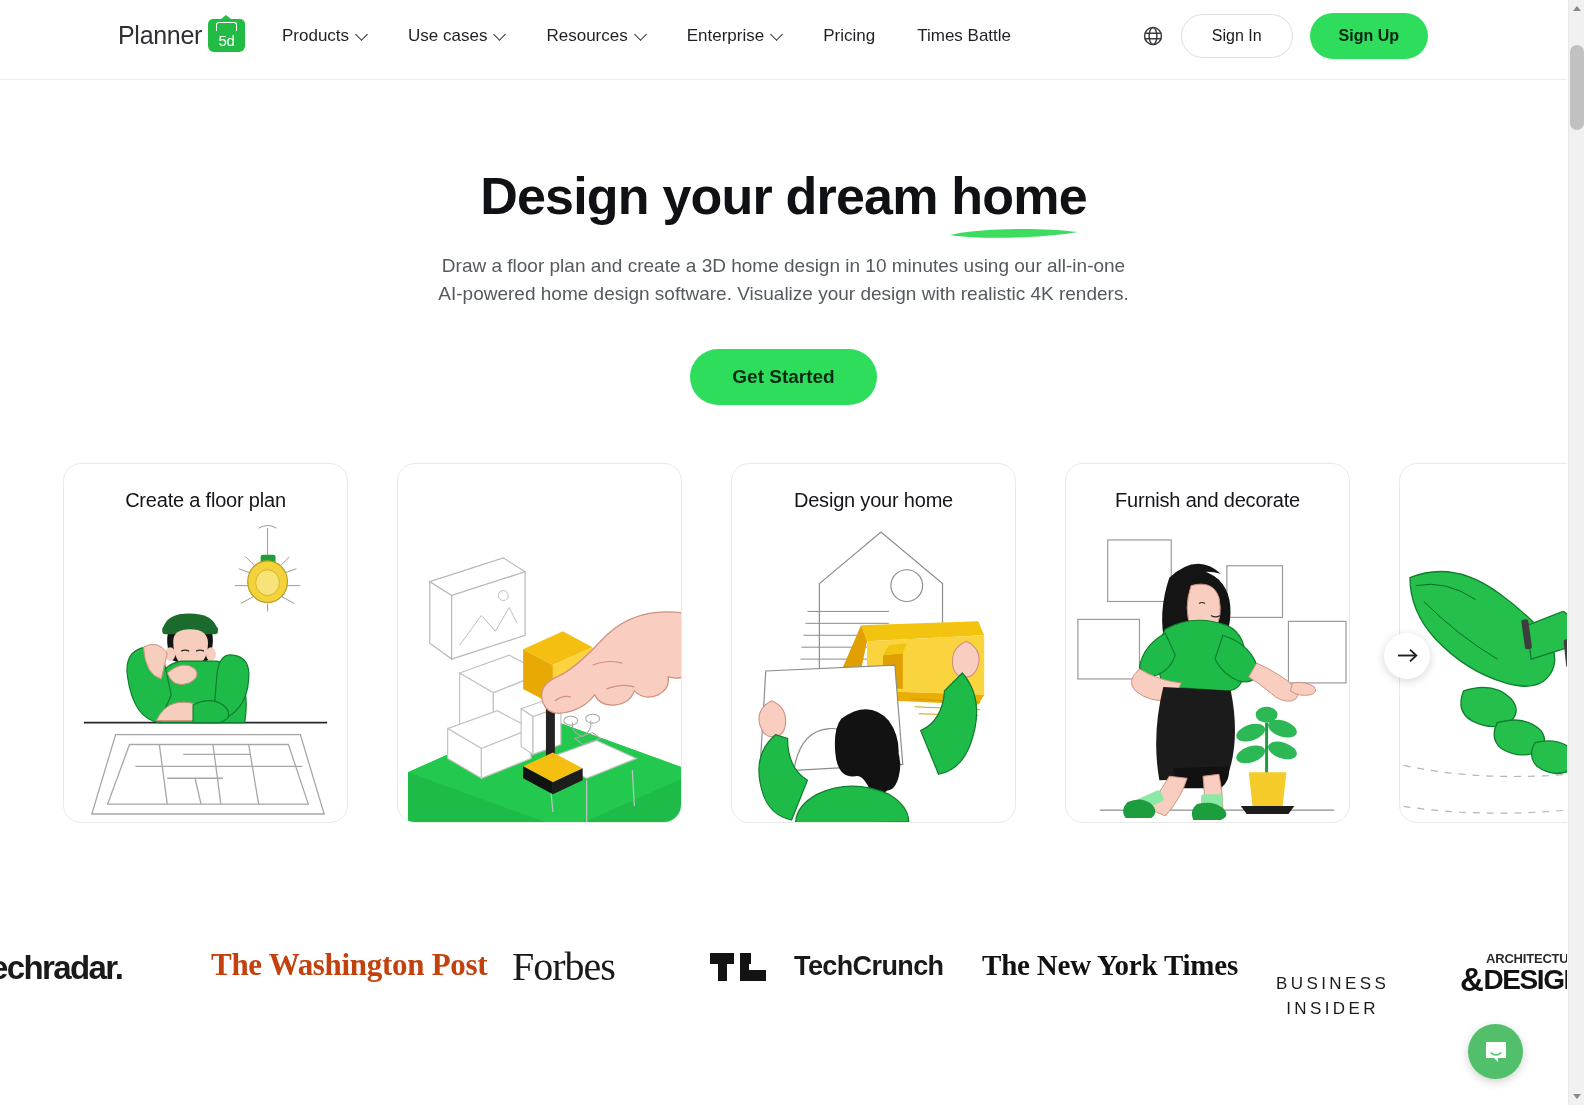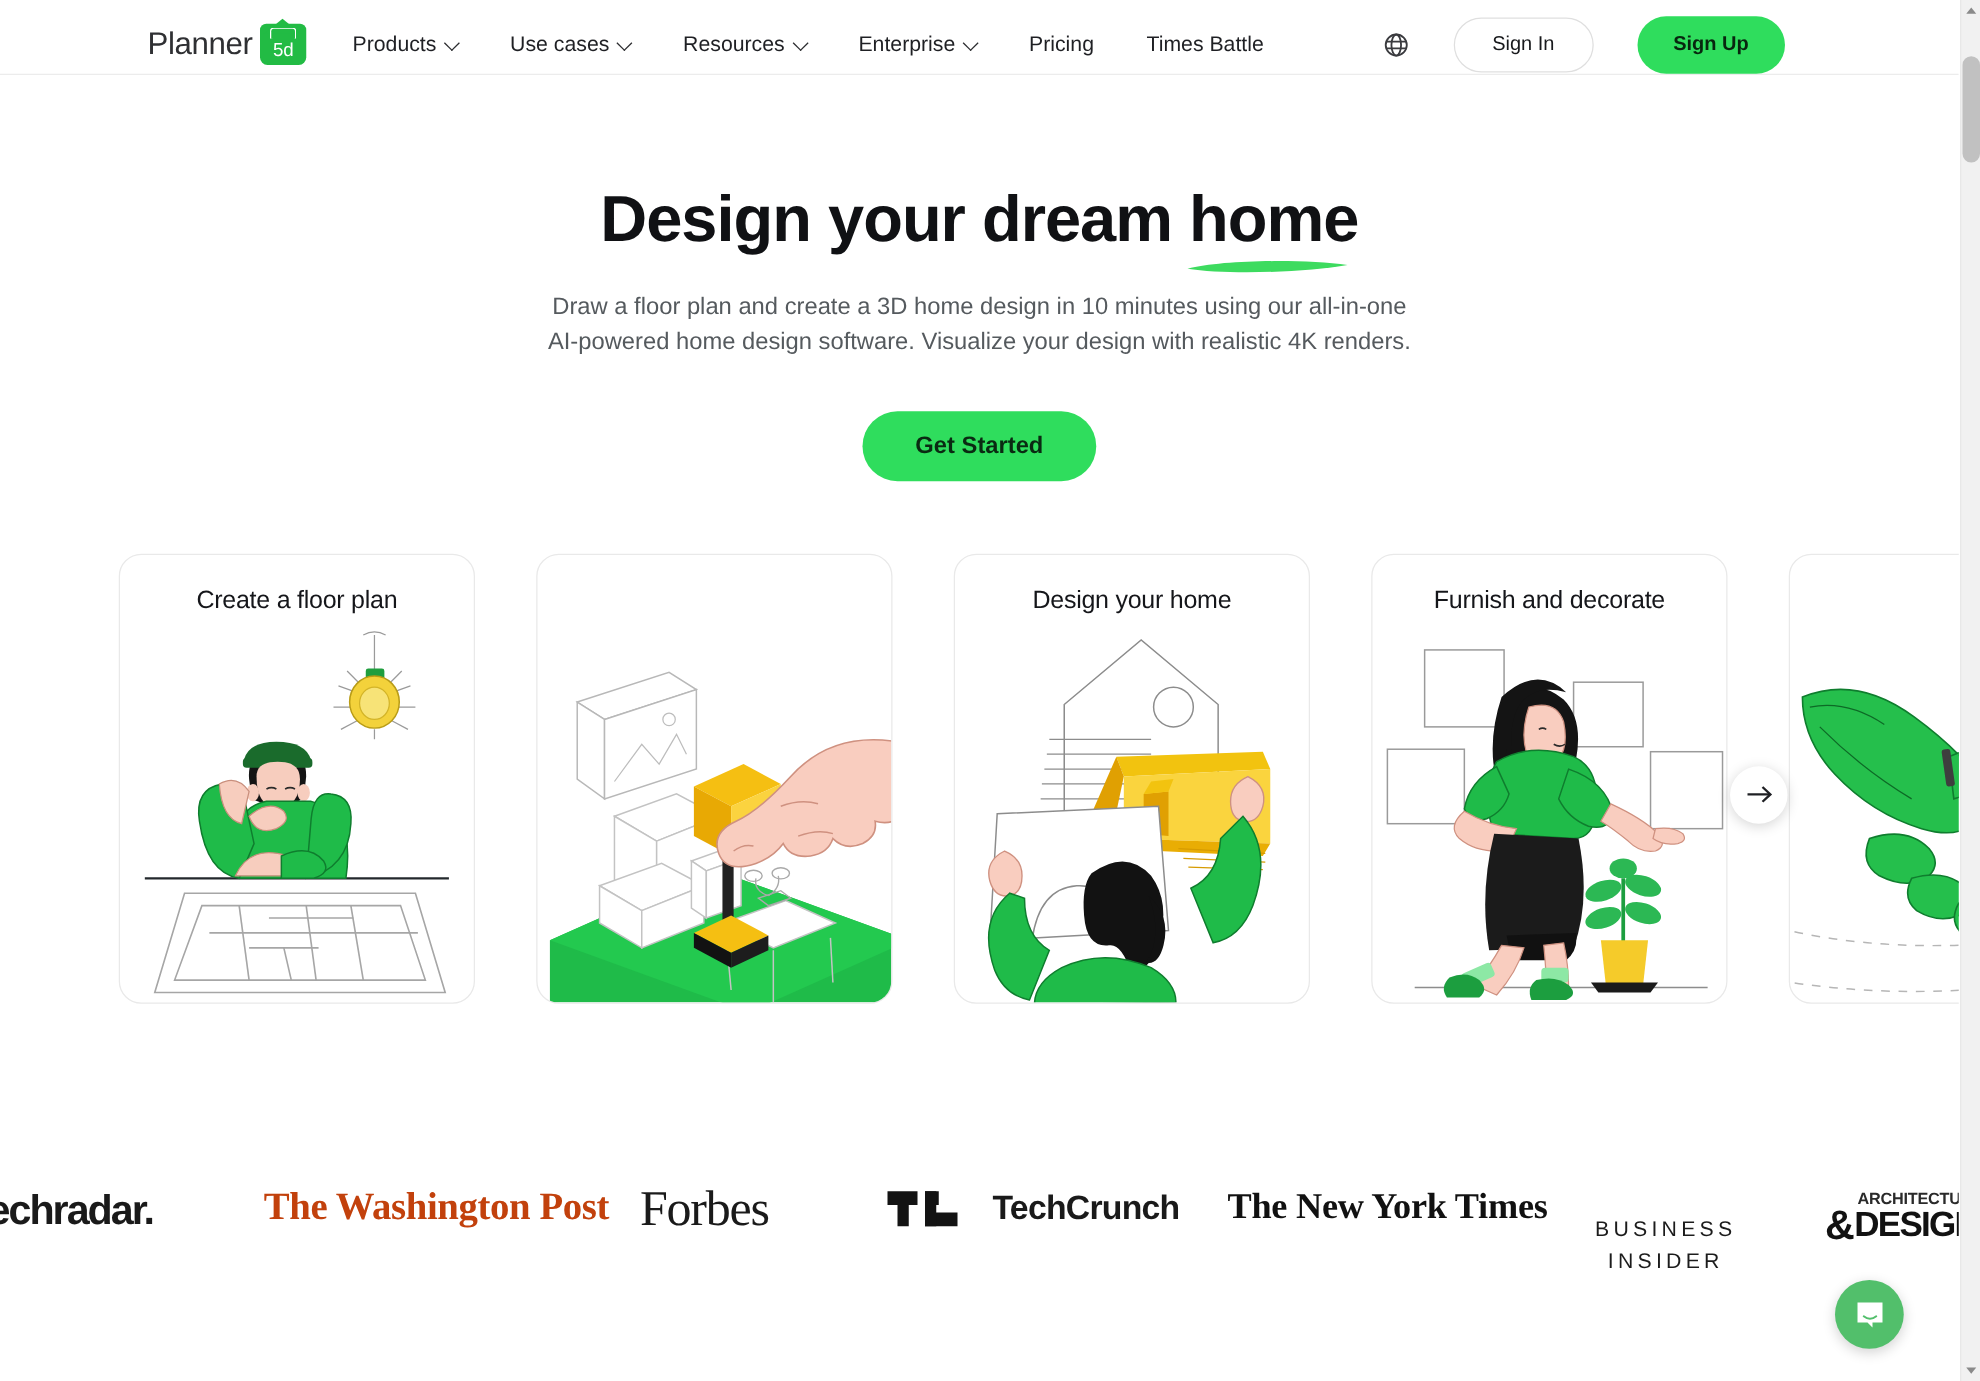--- a/index.html
+++ b/index.html
@@ -37,21 +37,21 @@
   .sb-thumb {
     position:absolute; top:45px; left:1px; width:14px; height:85px;
     background:#c1c1c1; border-radius:7px;
   }
 
   
   .viewport { position:absolute; top:0; left:0; width:1567px; height:1105px; overflow:hidden; }
 
   
   .header {
-    position:relative; height:60px; width:1567px;
+    position:relative; height:80px; width:1567px;
     border-bottom:1px solid #ececec; background:#fff;
     display:flex; align-items:center;
   }
   .logo { position:absolute; left:118px; top:19px; display:flex; align-items:center; gap:6px; }
   .logo-word { font-size:25px; color:#2f3033; letter-spacing:-0.3px; font-weight:400; }
   .logo-badge {
     position:relative; width:37px; height:33px; background:#22bb44;
     border-radius:5px 5px 6px 6px;
   }
   .logo-badge .roof {
@@ -76,21 +76,21 @@
     display:flex; align-items:center; gap:8px;
     font-size:17px; color:#1f2024; font-weight:500;
     margin-right:42px; cursor:pointer; white-space:nowrap;
   }
   .nav-item:last-child{margin-right:0;}
   .chev {
     width:9px; height:9px; border-right:1.9px solid #2a2b2e; border-bottom:1.9px solid #2a2b2e;
     transform:rotate(45deg); margin-top:-4px; display:inline-block;
   }
 
-  .header-right { position:absolute; right:139px; top:0; height:72px; display:flex; align-items:center; gap:35px;}
+  .header-right { position:absolute; right:139px; top:0; height:72px; display:flex; align-items:center; gap:17px;}
   .globe { width:22px; height:22px; cursor:pointer; }
   .btn-signin {
     height:44px; padding:0 30px; border:1px solid #dfdfdf; border-radius:22px;
     background:#fff; font-size:16px; color:#18191c; font-weight:500; cursor:pointer;
     font-family:"Liberation Sans", sans-serif;
   }
   .btn-signup {
     height:46px; padding:0 29px; border:none; border-radius:23px;
     background:#2fdd5d; font-size:16px; color:#08260f; font-weight:700; cursor:pointer;
     font-family:"Liberation Sans", sans-serif;
@@ -109,21 +109,21 @@
     font-size:19px; line-height:1.46; color:#555a5e; font-weight:400;
   }
   .cta-wrap { margin-top:41px; }
   .btn-cta {
     height:56px; padding:0 42px; border:none; border-radius:28px;
     background:#2fdd5d; font-size:19px; font-weight:700; color:#0a2a12; cursor:pointer;
     font-family:"Liberation Sans", sans-serif;
   }
 
   
-  .carousel { position:relative; margin-top:58px; padding-left:95px; }
+  .carousel { position:relative; margin-top:58px; padding-left:63px; }
   .cards { display:flex; gap:49px; }
   .card {
     flex:0 0 285px; height:360px; border:1px solid #e9e9e9; border-radius:18px;
     background:#fff; position:relative; overflow:hidden;
   }
   .card-title {
     text-align:center; padding-top:25px; font-size:20px; font-weight:500;
     color:#15161a; letter-spacing:-0.2px; white-space:nowrap;
   }
   .card-art { position:absolute; left:0; right:0; bottom:0; top:60px; }

